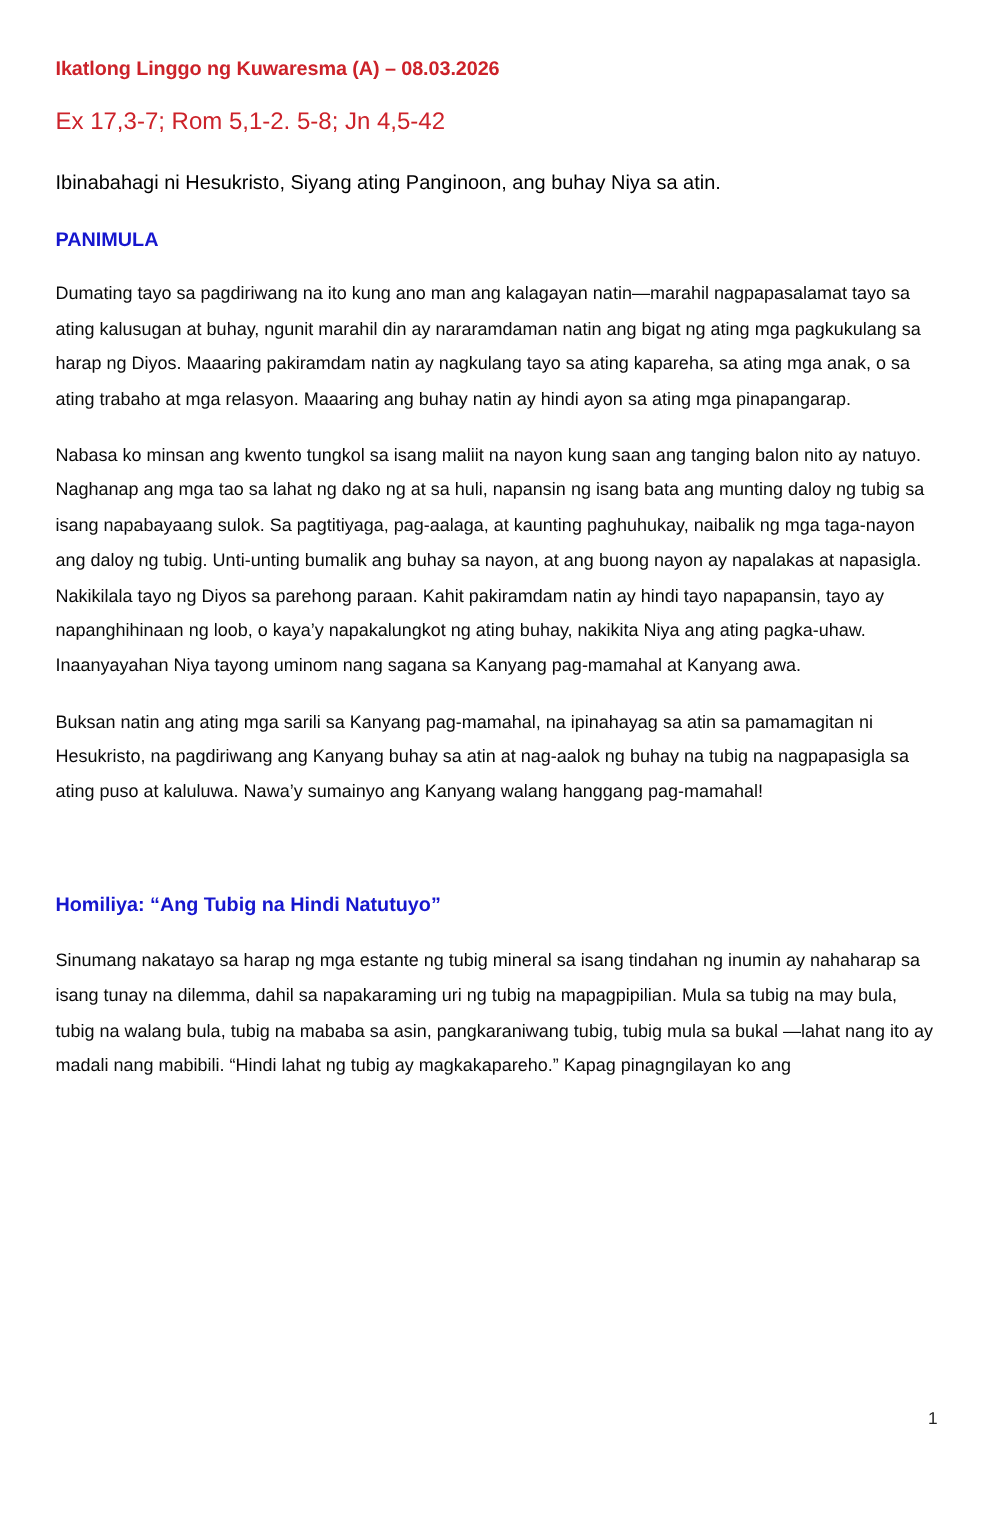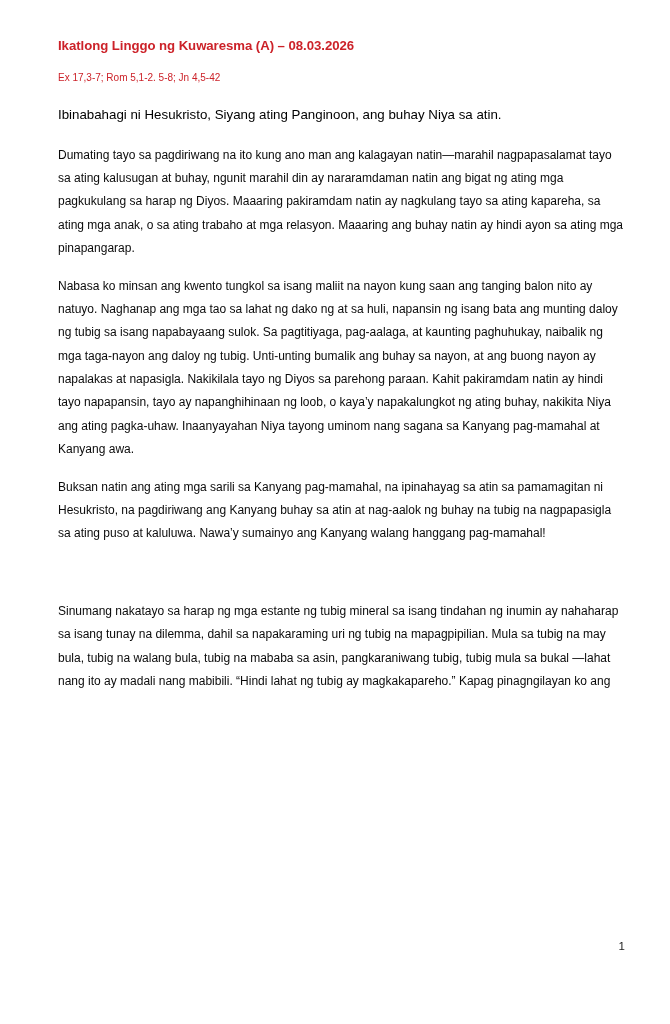--- a/index.html
+++ b/index.html
@@ -13,34 +13,34 @@
     font-family: "Liberation Sans", sans-serif;
     color: #000000;
     overflow: hidden;
     position: relative;
   }
   .page {
     position: relative;
     width: 670px;
     height: 1024px;
     box-sizing: border-box;
-    padding: 38px 45px 0 58px;
+    padding: 38px 45px 0 37px;
   }
   .doc-title {
     color: #CC2229;
     font-weight: bold;
     font-size: 13.2px;
     line-height: 1.28;
     margin: 0 0 17px 0;
     letter-spacing: -0.05px;
   }
   .scripture-ref {
     color: #CC2229;
     font-weight: normal;
-    font-size: 10px;
+    font-size: 16px;
     line-height: 1.28;
     margin: 0 0 19px 0;
   }
   .intro-bold {
     color: #000000;
     font-weight: normal;
     font-size: 13.3px;
     line-height: 1.72;
     margin: 0 0 17px 0;
     max-width: 590px;
@@ -81,27 +81,29 @@
 <div class="page">
 
   <h1 class="doc-title">Ikatlong Linggo ng Kuwaresma (A) – 08.03.2026</h1>
 
   <p class="scripture-ref">Ex 17,3-7; Rom 5,1-2. 5-8; Jn 4,5-42</p>
 
   <div class="intro-bold">
     <div>Ibinabahagi ni Hesukristo, Siyang ating Panginoon, ang buhay Niya sa atin.</div>
   </div>
 
+  <h2 class="section-heading">PANIMULA</h2>
 
   <p class="body-par">Dumating tayo sa pagdiriwang na ito kung ano man ang kalagayan natin—marahil nagpapasalamat tayo sa ating kalusugan at buhay, ngunit marahil din ay nararamdaman natin ang bigat ng ating mga pagkukulang sa harap ng Diyos. Maaaring pakiramdam natin ay nagkulang tayo sa ating kapareha, sa ating mga anak, o sa ating trabaho at mga relasyon. Maaaring ang buhay natin ay hindi ayon sa ating mga pinapangarap.</p>
 
   <p class="body-par">Nabasa ko minsan ang kwento tungkol sa isang maliit na nayon kung saan ang tanging balon nito ay natuyo. Naghanap ang mga tao sa lahat ng dako ng at sa huli, napansin ng isang bata ang munting daloy ng tubig sa isang napabayaang sulok. Sa pagtitiyaga, pag-aalaga, at kaunting paghuhukay, naibalik ng mga taga-nayon ang daloy ng tubig. Unti-unting bumalik ang buhay sa nayon, at ang buong nayon ay napalakas at napasigla. Nakikilala tayo ng Diyos sa parehong paraan. Kahit pakiramdam natin ay hindi tayo napapansin, tayo ay napanghihinaan ng loob, o kaya’y napakalungkot ng ating buhay, nakikita Niya ang ating pagka-uhaw. Inaanyayahan Niya tayong uminom nang sagana sa Kanyang pag-mamahal at Kanyang awa.</p>
 
   <p class="body-par">Buksan natin ang ating mga sarili sa Kanyang pag-mamahal, na ipinahayag sa atin sa pamamagitan ni Hesukristo, na pagdiriwang ang Kanyang buhay sa atin at nag-aalok ng buhay na tubig na nagpapasigla sa ating puso at kaluluwa. Nawa’y sumainyo ang Kanyang walang hanggang pag-mamahal!</p>
 
   <div class="spacer-block"></div>
 
+  <h2 class="section-heading homily">Homiliya: “Ang Tubig na Hindi Natutuyo”</h2>
 
   <p class="body-par">Sinumang nakatayo sa harap ng mga estante ng tubig mineral sa isang tindahan ng inumin ay nahaharap sa isang tunay na dilemma, dahil sa napakaraming uri ng tubig na mapagpipilian.  Mula sa tubig na may bula, tubig na walang bula, tubig na mababa sa asin, pangkaraniwang tubig, tubig mula sa bukal —lahat nang ito ay madali nang mabibili. “Hindi lahat ng tubig ay magkakapareho.”  Kapag pinagngilayan ko ang</p>
 
   <div class="page-number">1</div>
 
 </div>
 
 </body></html>

